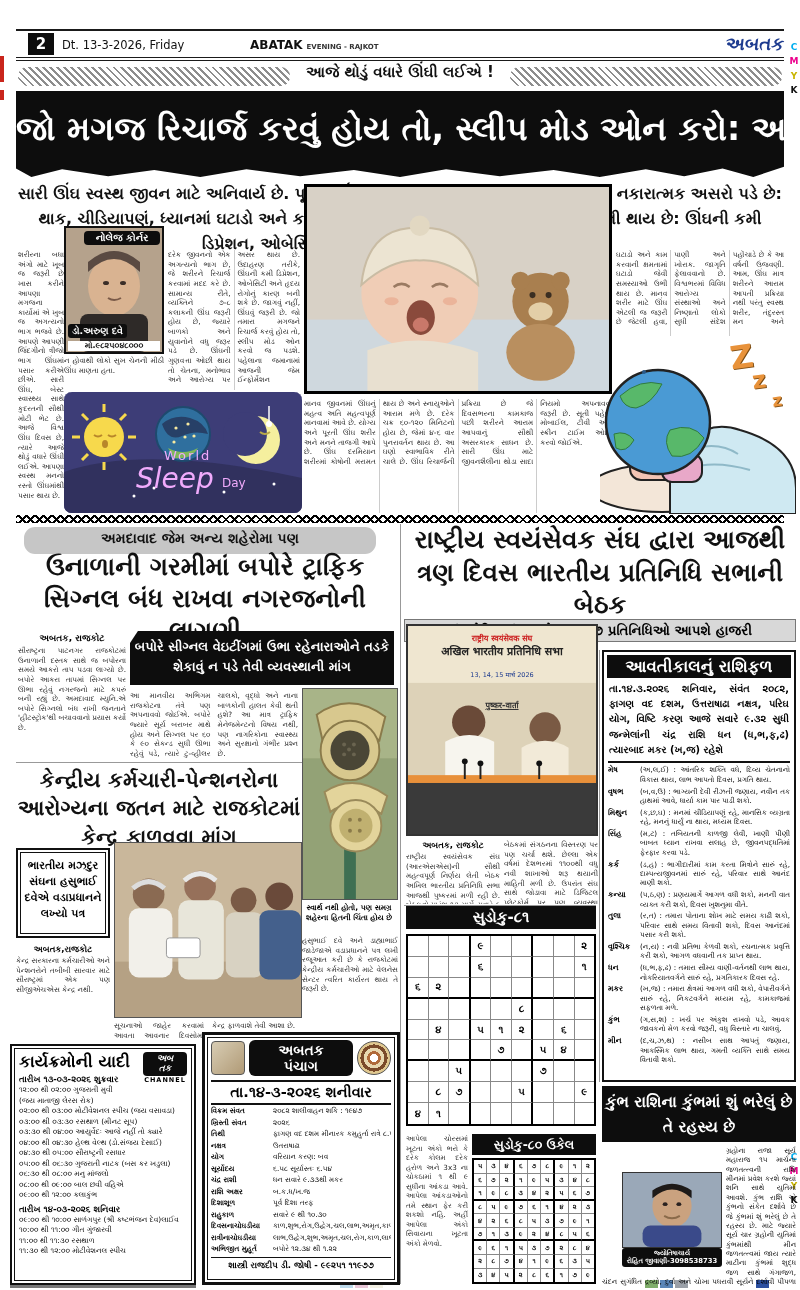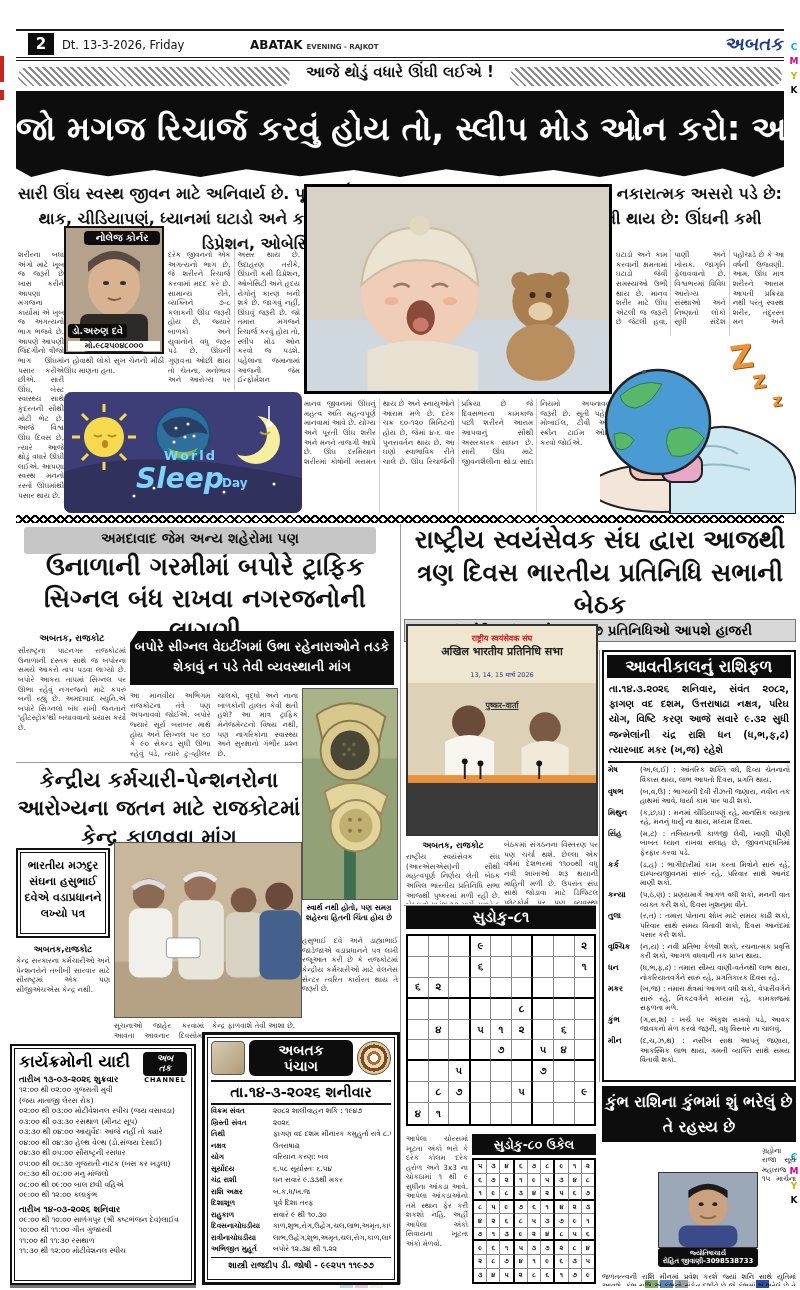--- a/index.html
+++ b/index.html
@@ -39,21 +39,21 @@
   #lead-colD { top:250px; left:616px; width:168px; height:86px; column-count:3; column-gap:7px; column-rule:1px solid #ccc; }
 
   
   #knowledge-box { top:226px; left:64px; width:100px; height:128px; border:2px solid #111; background:#b5a28c; }
   #kn-title { position:absolute; top:3px; left:18px; right:2px; background:#0d0d0d; color:#fff; font-size:10px; font-weight:bold; text-align:center; border-radius:4px; padding:1px 0; z-index:2; }
   #kn-name { position:absolute; bottom:14px; left:2px; background:#0d0d0d; color:#fff; font-size:9.5px; font-weight:bold; padding:1px 4px; border-radius:3px; z-index:2; }
   #kn-phone { position:absolute; bottom:1px; left:2px; right:2px; background:#fff; color:#111; font-size:8px; font-weight:bold; text-align:center; z-index:2; }
 
   
   #sleep-banner { top:392px; left:64px; width:238px; height:121px; background:#3d3d77; border-radius:8px; box-shadow:inset 0 0 0 2px #fff,inset 0 0 0 3px #3d3d77; overflow:hidden; }
-  .sleep-word { position:absolute; color:#7dd3fc; font-weight:bold; }
+  .sleep-word { position:absolute; color:#f0abfc; font-weight:normal; }
   #sleep-w1 { left:100px; top:56px; font-size:13px; letter-spacing:2px; }
   #sleep-w2 { left:72px; top:70px; font-size:28px; font-style:italic; }
   #sleep-w3 { left:158px; top:84px; font-size:12px; }
 
   
   #baby-photo { top:184px; left:304px; width:308px; height:210px; border:3px solid #000; box-shadow:inset 0 0 0 3px #fff,inset 0 0 0 4px #000; background:#ded7cc; }
 
   
   #globe-illustration { top:338px; left:600px; width:196px; height:176px; }
   .zzz { position:absolute; color:#e8923a; font-weight:bold; transform:rotate(-8deg); text-shadow:1px 1px 0 #7a4a10; }
@@ -66,21 +66,21 @@
   #divider1 { top:515px; }
 
   .vline { width:0; border-left:1px solid #999; }
   #vline-mid { left:400px; top:524px; height:760px; }
   #vline-right { left:599px; top:650px; height:432px; }
   .hline { height:0; border-top:1px solid #999; }
   #hline-1 { top:762px; left:16px; width:382px; }
   #hline-2 { top:905px; left:404px; width:192px; }
 
   
-  #traffic-kicker { top:527px; left:24px; width:352px; height:27px; background:#c6c6c6; border-radius:3px; font-size:14px; font-weight:bold; line-height:22px; color:#111; }
+  #traffic-kicker { top:527px; left:24px; width:352px; height:27px; background:#c6c6c6; border-radius:11px; font-size:14px; font-weight:bold; line-height:22px; color:#111; }
   #traffic-headline { top:551px; left:16px; width:378px; height:78px; font-size:25px; font-weight:bold; line-height:1.28; text-align:center; color:#111; }
   #traffic-byline { top:633px; left:18px; width:108px; font-size:9px; font-weight:bold; text-align:center; }
   #traffic-intro { top:646px; left:18px; width:108px; height:116px; }
   #traffic-box { top:631px; left:130px; width:264px; height:54px; font-size:13px; font-weight:bold; line-height:1.5; text-align:center; padding-top:6px; clip-path:polygon(3% 0,100% 0,100% 100%,0 100%,0 22%); }
   #traffic-body { top:691px; left:130px; width:168px; height:70px; column-count:2; column-gap:7px; }
   #traffic-light-photo { top:688px; left:302px; width:96px; height:212px; border:1px solid #555; }
   #traffic-caption { top:903px; left:300px; width:98px; height:30px; font-size:7.5px; font-weight:bold; text-align:center; line-height:1.3; }
 
   
   #pension-headline { top:766px; left:16px; width:286px; height:78px; font-size:21px; font-weight:bold; line-height:1.35; text-align:center; color:#111; }
@@ -147,21 +147,21 @@
   #horoscope-box { top:650px; left:602px; width:194px; height:432px; border:2px solid #111; background:#fff; padding:0 4px; }
   #horo-title { margin:3px -1px 0; font-size:16.5px; font-weight:bold; text-align:center; padding:2px 0; }
   #horo-intro { font-size:9.8px; font-weight:bold; line-height:1.55; text-align:justify; border-bottom:2px solid #111; padding:3px 1px 4px; }
   .horo-row { display:flex; font-size:7.2px; line-height:1.3; margin-top:2.5px; }
   .horo-name { width:32px; flex:none; font-weight:bold; font-size:7.8px; }
   .horo-text { flex:1; text-align:justify; }
 
   
   #kumbh-headline { top:1086px; left:602px; width:194px; height:56px; font-size:15.5px; font-weight:bold; text-align:center; line-height:1.6; padding-top:4px; }
   #kumbh-body { top:1146px; left:602px; width:194px; height:140px; font-size:7.2px; line-height:1.3; text-align:justify; overflow:hidden; }
-  #kumbh-photo-wrap { float:left; width:100px; height:98px; margin:26px 4px 2px 56px; position:relative; }
+  #kumbh-photo-wrap { float:left; width:100px; height:98px; margin:26px 4px 2px 20px; position:relative; }
   #kumbh-photo { width:100px; height:76px; border:1px solid #333; display:block; }
   #kumbh-caption { background:#0d0d0d; color:#fff; text-align:center; border-radius:3px; padding:1px 0; }
   #kumbh-caption .c1 { font-size:6.5px; font-weight:bold; }
   #kumbh-caption .c2 { font-size:6.8px; font-weight:bold; }
 
   
   .edge-red { left:0; width:4px; background:#c9251c; }
   #edge-red1 { top:56px; height:26px; }
   #edge-red2 { top:90px; height:10px; }
   .cmyk { right:1px; width:10px; text-align:center; font-size:9px; font-weight:bold; line-height:1.6; }

